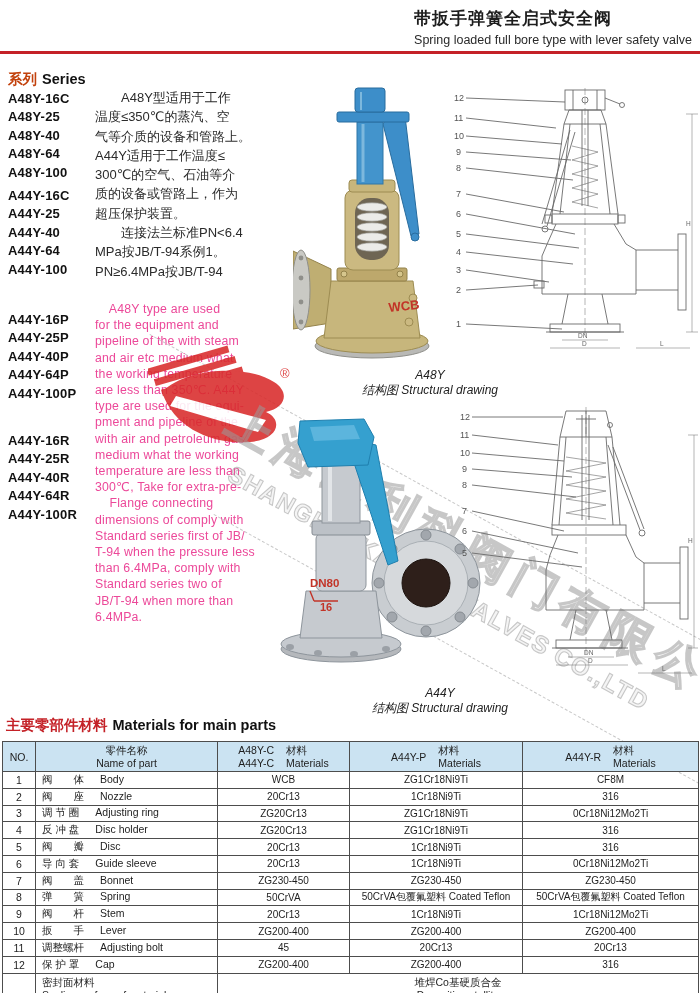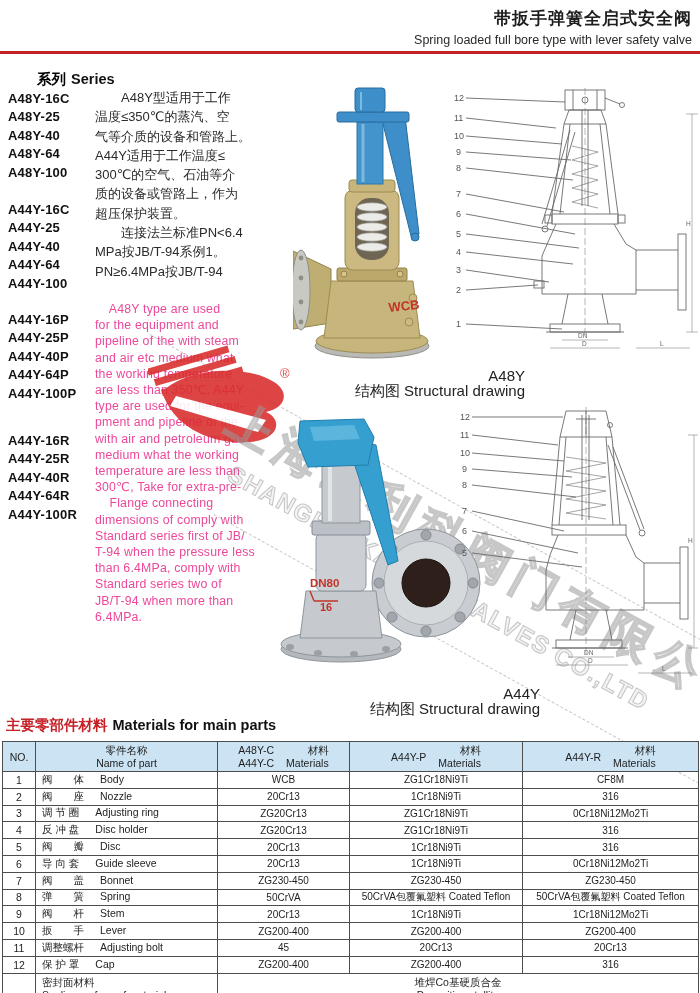--- a/index.html
+++ b/index.html
@@ -1,40 +1,40 @@
 <!DOCTYPE html>
 <html><head>
 <meta charset="utf-8">
 <style>
   html,body{margin:0;padding:0;background:#e8e8e8;}
   .page{position:relative;width:700px;height:993px;background:#ffffff;margin:0 auto;
         font-family:"Liberation Sans","DejaVu Sans",sans-serif;color:#1f1f1f;overflow:hidden;}
   
-  .page-header{position:absolute;top:7px;right:8px;text-align:right;}
+  .page-header{position:absolute;top:7px;right:8px;}
   .title-cn{font-size:17px;font-weight:bold;letter-spacing:1px;color:#1d1d1d;}
   .title-en{font-size:12.5px;color:#2a2a2a;margin-top:3px;}
   .red-rule{position:absolute;top:51px;left:0;width:700px;height:2.5px;background:#c42127;}
   
   .series-heading{position:absolute;top:70px;left:8px;font-size:14.5px;font-weight:bold;color:#111;}
-  .series-heading .red{color:#000000;margin-right:5px;margin-left:29px;}
+  .series-heading .red{color:#c2410c;margin-right:5px;}
   .series-group{position:absolute;left:8px;}
   .series-item{font-size:13px;font-weight:bold;line-height:18.4px;letter-spacing:.2px;color:#111;white-space:nowrap;}
-  #group1{top:90px}#group2{top:201px}#group3{top:311px}#group4{top:432px}
+  #group1{top:90px}#group2{top:187px}#group3{top:311px}#group4{top:432px}
   
   .desc{position:absolute;left:95px;}
   .desc .line{white-space:pre;}
   .desc-cn{top:88px;width:222px;font-size:13px;line-height:19.3px;color:#2b2b2b;}
   .desc-en{top:301px;width:224px;font-size:12.3px;line-height:16.2px;color:#ec4899;letter-spacing:.2px;}
   
   .fig{position:absolute;}
   #photo1{left:293px;top:86px;}
   #drawing1{left:450px;top:86px;}
   #photo2{left:258px;top:413px;}
   #drawing2{left:458px;top:405px;}
-  .caption{position:absolute;text-align:right;font-size:15px;color:#222;line-height:15px;}
+  .caption{position:absolute;text-align:center;font-size:12px;color:#222;line-height:15px;font-style:italic;}
   #caption1{left:335px;top:368px;width:190px;}
   #caption2{left:340px;top:686px;width:200px;}
   
   .wm-logo{position:absolute;left:148px;top:322px;opacity:.88;}
   .wm-text{position:absolute;left:246px;top:390px;transform:rotate(29deg);transform-origin:0 0;
            opacity:.55;white-space:nowrap;pointer-events:none;}
   .wm-cn{font-size:46px;font-weight:bold;letter-spacing:8px;color:rgba(150,150,150,.18);
          -webkit-text-stroke:1.6px #9a9a9a;}
   .wm-en{font-size:24px;font-weight:bold;letter-spacing:1.5px;margin-top:4px;margin-left:26px;
          color:rgba(150,150,150,.18);-webkit-text-stroke:1.1px #9a9a9a;}
@@ -49,21 +49,21 @@
   .materials thead th{background:#cbe3f2;font-weight:normal;font-size:10.5px;height:29px;color:#1d1d1d;}
   .materials tbody td{height:15.8px;font-size:10.5px;text-align:center;color:#1d1d1d;}
   .materials td.name{text-align:left;padding-left:6px;}
   .materials td.name .en{margin-left:16px;}
   .materials td.mat{font-size:10px;}
   .materials tfoot td{height:30px;font-size:10.5px;line-height:13px;}
   .materials tfoot td.name{padding-left:6px;}
   .materials tfoot td.center{text-align:center;}
   .hdr-two div{line-height:13px;}
   .hdr-flex{display:flex;justify-content:center;align-items:center;gap:12px;}
-  .hdr-flex .stack div{line-height:13px;text-align:right;}
+  .hdr-flex .stack div{line-height:13px;text-align:left;}
   svg text.co{font-size:9px;fill:#555;font-family:"Liberation Sans",sans-serif;}
   svg text.dim{font-size:6.5px;fill:#666;font-family:"Liberation Sans",sans-serif;}
 </style>
 </head>
 <body>
 
 <div class="page">
 
   <div class="page-header">
     <div class="title-cn">带扳手弹簧全启式安全阀</div>

